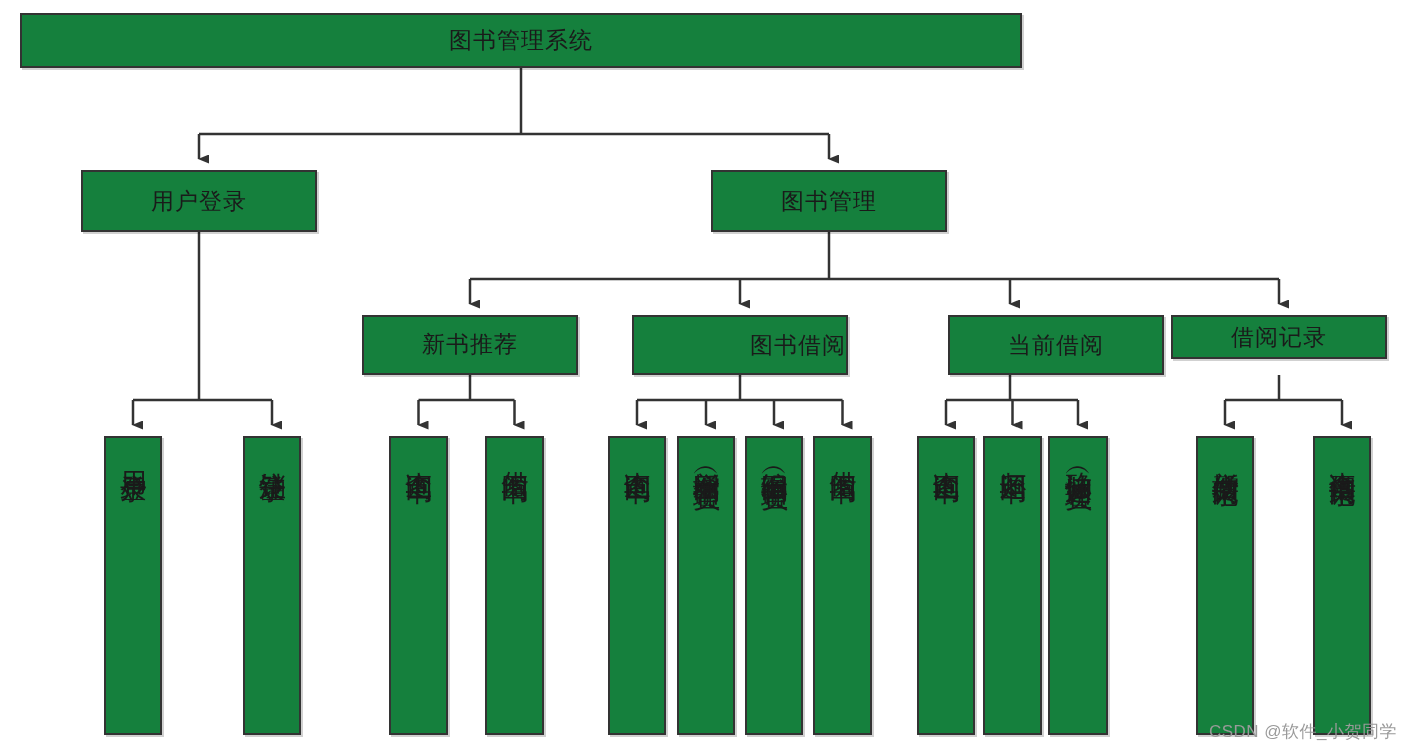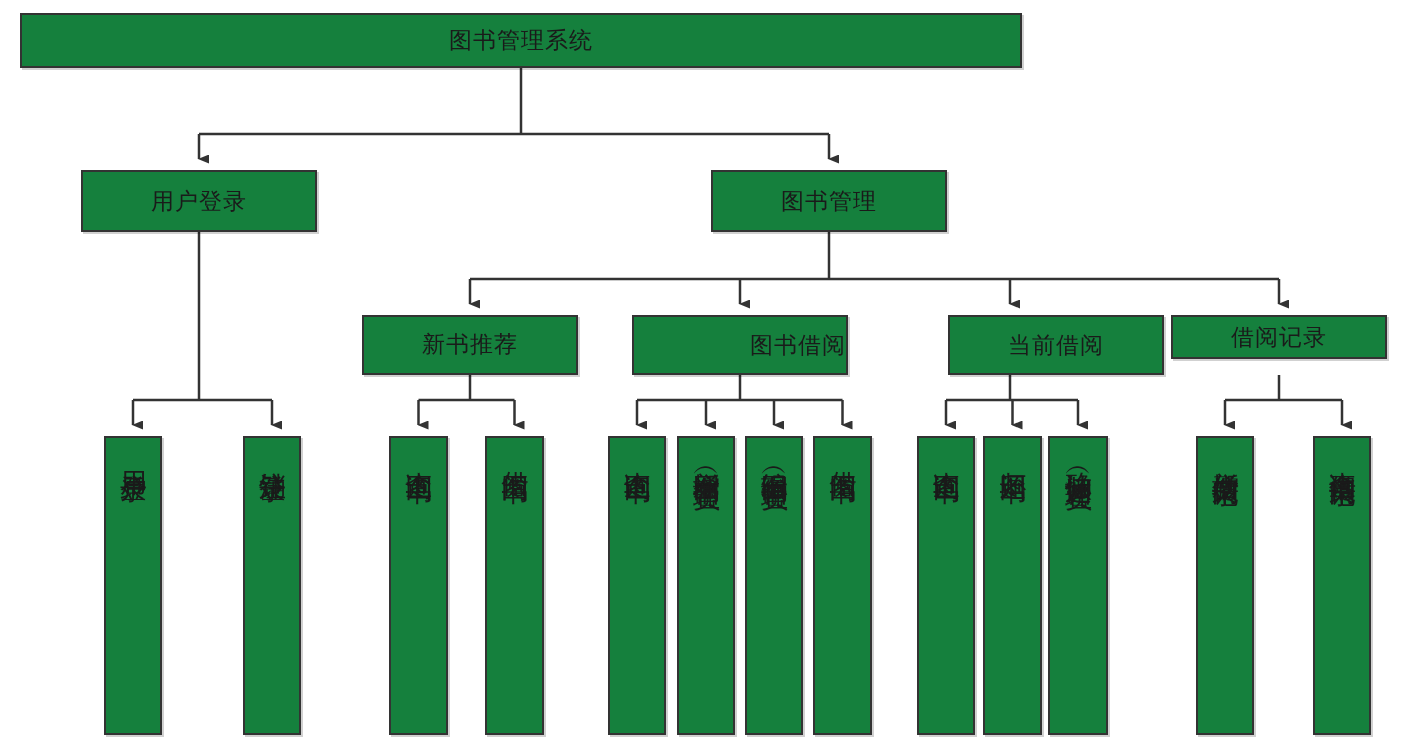--- a/index.html
+++ b/index.html
@@ -171,13 +171,14 @@
         <span class="node-label">确认归还（管理员）</span>
       </div>
       <div class="node vert" style="left: 1196px; top: 436px; width: 58px; height: 299px;">
         <span class="node-label">新增借阅记录</span>
       </div>
       <div class="node vert" style="left: 1313px; top: 436px; width: 58px; height: 299px;">
         <span class="node-label">查询借阅记录</span>
       </div>
     </div>
 
+  <div id="watermark">CSDN @软件_小贺同学</div>
 </div>
 
 </body></html>

